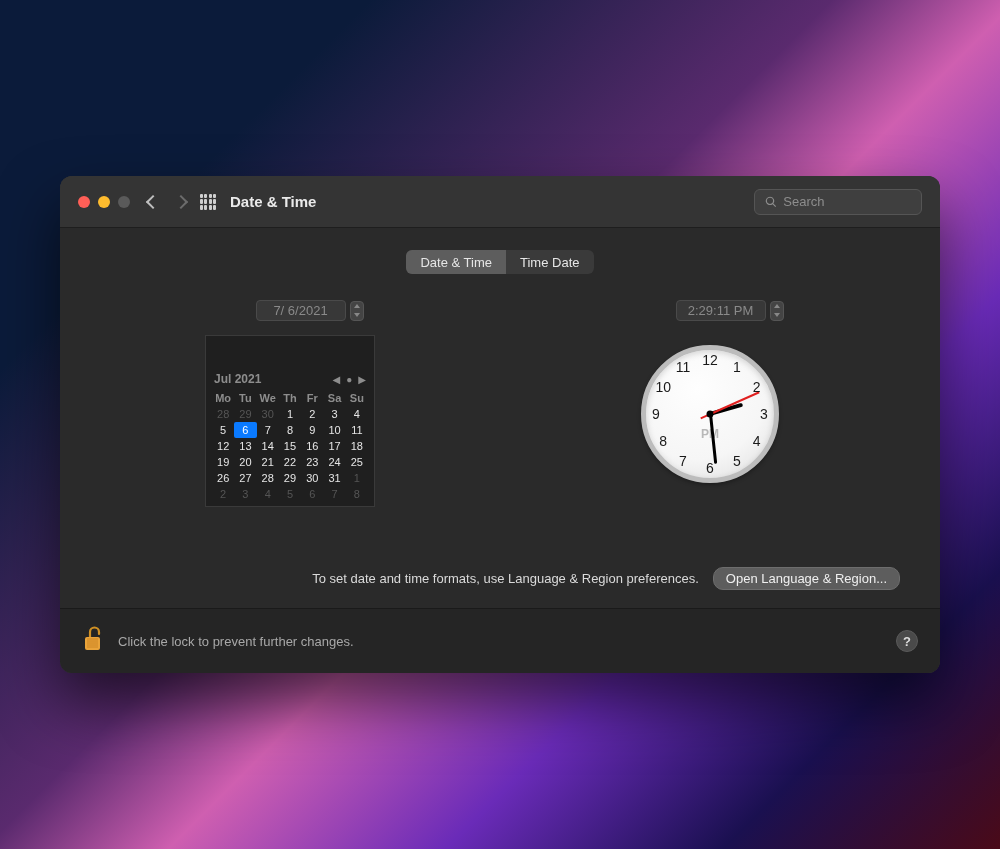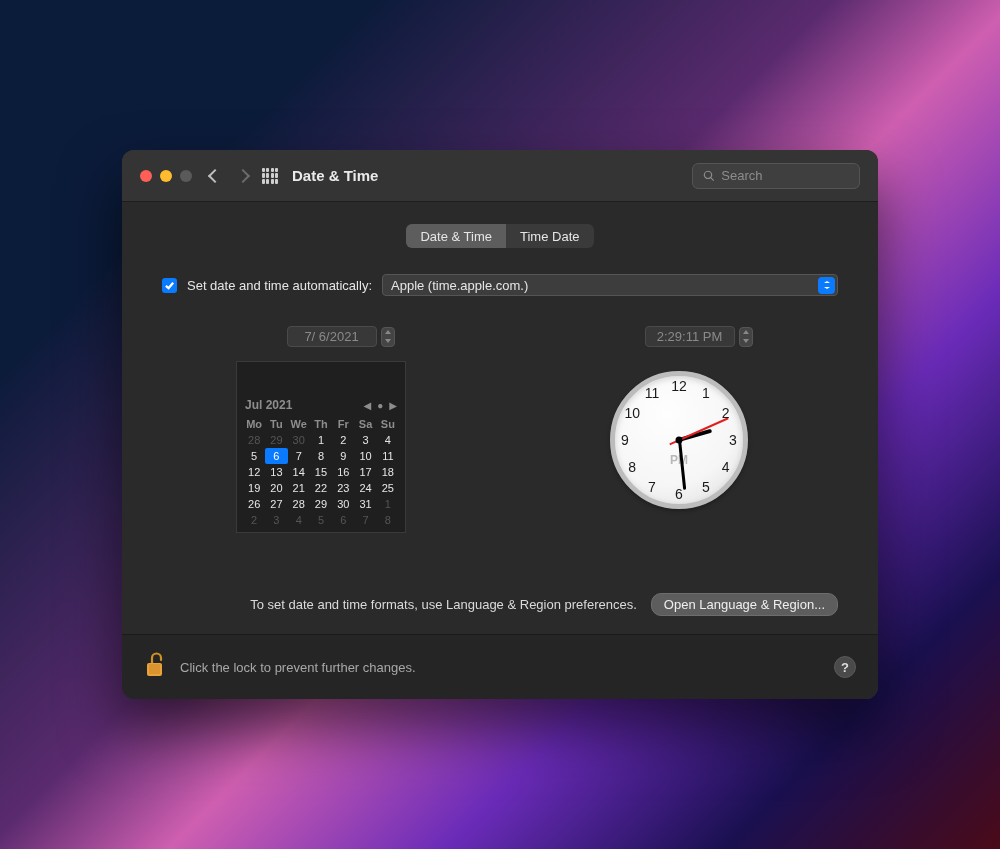--- a/index.html
+++ b/index.html
@@ -3,21 +3,21 @@
   <meta charset="utf-8">
   <style>
     * { box-sizing: border-box; margin: 0; padding: 0; font-family: -apple-system, BlinkMacSystemFont, "Helvetica Neue", Arial, sans-serif; }
     body {
       width: 1000px; height: 849px;
       background: linear-gradient(135deg, #0b1b3a 0%, #0b1b3a 20%, #5a2a6e 45%, #cf5fb0 55%, #6a2bb8 70%, #1a1050 85%, #4a0a18 100%);
       display: flex; align-items: center; justify-content: center;
       overflow: hidden;
     }
     .window {
-      width: 756px;
+      width: 880px;
       background: #272727;
       border-radius: 12px;
       box-shadow: 0 30px 60px rgba(0,0,0,0.6), 0 0 0 1px rgba(255,255,255,0.08) inset;
       overflow: hidden;
       color: #e6e6e6;
     }
     .titlebar {
       height: 52px;
       display: flex; align-items: center;
       padding: 0 18px;
@@ -214,37 +214,20 @@
 
   <div class="main">
 
     <div class="tabseg">
       <div class="seg">
         <button class="active">Date &amp; Time</button>
         <button>Time Date</button>
       </div>
     </div>
 
-    <div class="autorow">
-      <div class="checkbox">
-        <svg viewBox="0 0 12 12">
-            <polyline points="2,6.5 5,9 10,3"></polyline>
-          </svg>
-      </div>
-      <div class="autolabel">Set date and time automatically:</div>
-      <div class="serverselect">
-        <span>Apple (time.apple.com.)</span>
-        <div class="dropcap">
-          <svg viewBox="0 0 8 8">
-              <polygon points="1,2 7,2 4,0"></polygon>
-              <polygon points="1,6 7,6 4,8"></polygon>
-            </svg>
-        </div>
-      </div>
-    </div>
 
     <div class="cols">
       <div class="col">
         <div class="stepperfield">
           <div class="readfield">7/  6/2021</div>
           <div class="stepper">
             <div>
                 <svg viewBox="0 0 6 4">
                   <polygon points="0,4 6,4 3,0"></polygon>
                 </svg>

